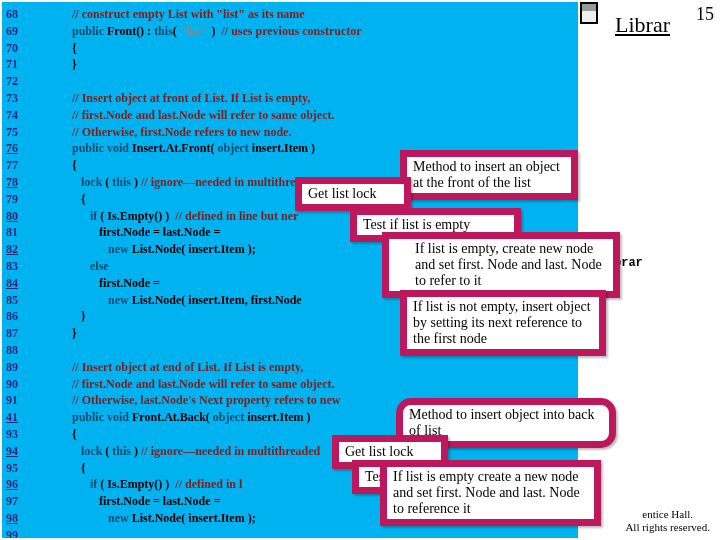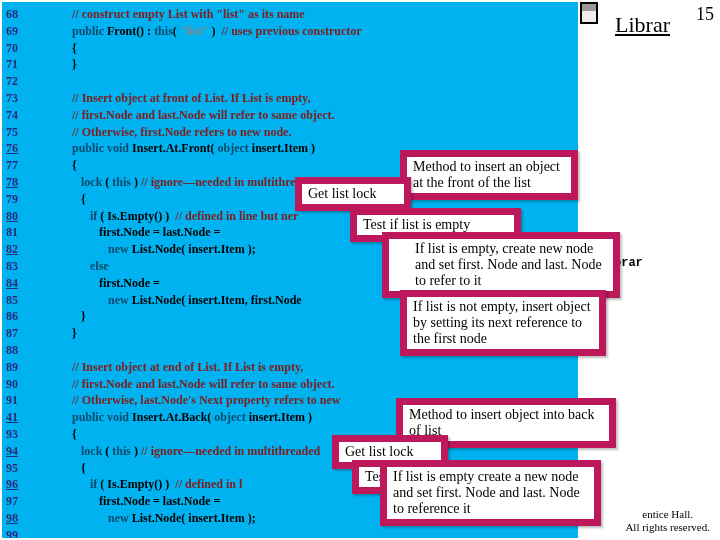--- a/index.html
+++ b/index.html
@@ -162,21 +162,21 @@
 <span class="pln">            </span><span class="kw">new</span><span class="pln"> List.Node( insert.Item );</span>
 <span class="pln">      </span><span class="kw">else</span>
 <span class="pln">         first.Node =</span>
 <span class="pln">            </span><span class="kw">new</span><span class="pln"> List.Node( insert.Item, first.Node</span>
 <span class="pln">   }</span>
 <span class="pln">}</span>
 
 <span class="cm">// Insert object at end of List. If List is empty,</span>
 <span class="cm">// first.Node and last.Node will refer to same object.</span>
 <span class="cm">// Otherwise, last.Node's Next property refers to new</span>
-<span class="kw">public</span><span class="pln"> </span><span class="kw">void</span><span class="pln"> Insert.At.Back( </span><span class="kw">object</span><span class="pln"> insert.Item )</span>
+<span class="kw">public</span><span class="pln"> </span><span class="kw">void</span><span class="pln"> Front.At.Back( </span><span class="kw">object</span><span class="pln"> insert.Item )</span>
 <span class="pln">{</span>
 <span class="pln">   </span><span class="kw">lock</span><span class="pln"> ( </span><span class="kw">this</span><span class="pln"> ) </span><span class="cm">// ignore—needed in multithreaded</span>
 <span class="pln">   {</span>
 <span class="pln">      </span><span class="kw">if</span><span class="pln"> ( Is.Empty() )  </span><span class="cm">// defined in l</span>
 <span class="pln">         first.Node = last.Node =</span>
 <span class="pln">            </span><span class="kw">new</span><span class="pln"> List.Node( insert.Item );</span>
 </div>
 </div>
 
 <div class="spill">st.Librar</div>
@@ -185,21 +185,21 @@
 object at the front of
 the list</div>
 <div class="annot" style="left:295px; top:177px; width:90px;">Get list lock</div>
 <div class="annot" style="left:350px; top:208px; width:145px;">Test if list is empty</div>
 <div class="annot" style="left:382px; top:232px; width:192px;padding-left:26px;">If list is empty, create new
 node and set first. Node and
 last. Node to refer to it</div>
 <div class="annot" style="left:400px; top:290px; width:180px;">If list is not empty, insert
 object by setting its next
 reference to the first node</div>
-<div class="annot" style="left:396px; top:398px; width:194px;">Method to insert object into
+<div class="annot" style="left:396px; top:398px; width:194px;border-radius:15px;">Method to insert object into
 back of list</div>
 <div class="annot" style="left:332px; top:435px; width:90px;">Get list lock</div>
 <div class="annot" style="left:352px; top:460px; width:140px;">Test if list is empty</div>
 <div class="annot" style="left:380px; top:460px; width:195px;">If list is empty create a new
 node and set first. Node and
 last. Node to reference it</div>
 
 <div class="footer">
   <span>entice Hall.</span><br>
   <span>All rights reserved.</span>

